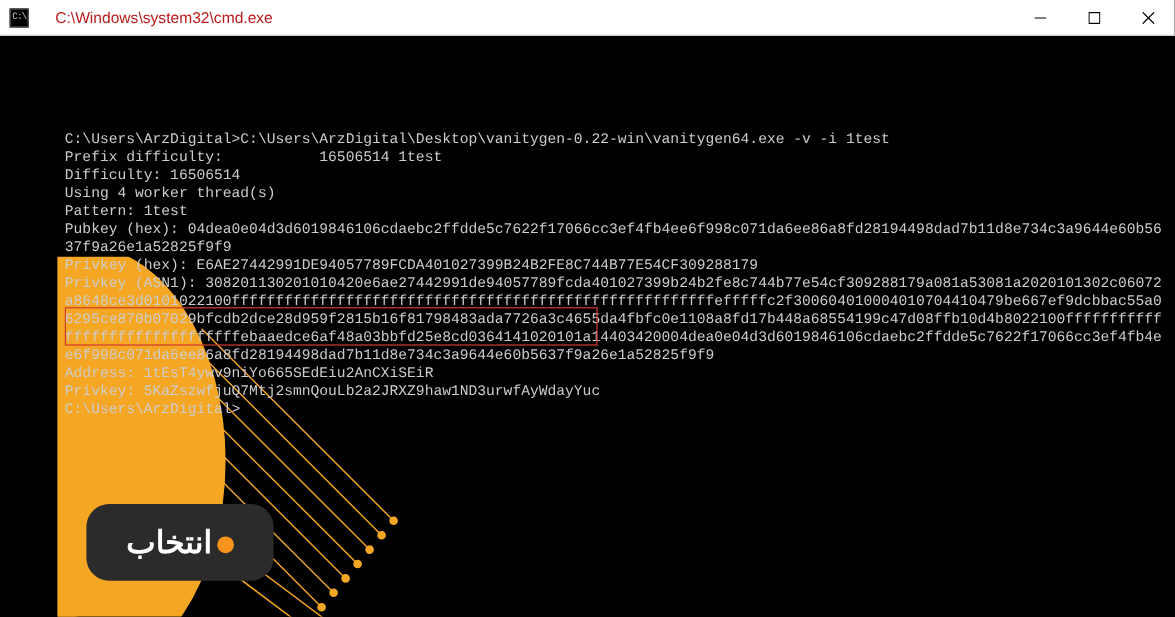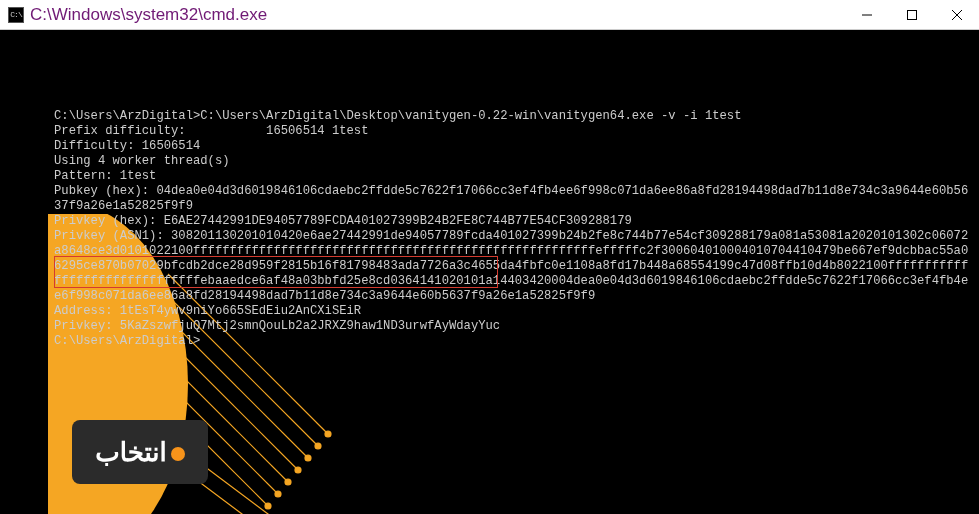--- a/index.html
+++ b/index.html
@@ -27,22 +27,23 @@
     display: flex;
     align-items: center;
     justify-content: center;
     font-size: 8px;
     color: #ccc;
     letter-spacing: -1px;
   }
   .titlebar-title {
     flex: 1;
     font-family: 'Segoe UI', Tahoma, sans-serif;
-    font-size: 17px;
-    color: #701a75;
+    font-size: 13px;
+    color: #b91c1c;
+    margin-left: 16px;
   }
   .titlebar-buttons {
     display: flex;
     height: 100%;
   }
   .titlebar-btn {
     width: 45px;
     height: 100%;
     display: flex;
     align-items: center;
@@ -80,24 +81,24 @@
     left: -40px;
     width: 340px;
     height: 360px;
     z-index: 1;
     pointer-events: none;
   }
   .watermark-badge {
     position: absolute;
     bottom: 30px;
     left: 24px;
-    width: 136px;
+    width: 156px;
     height: 64px;
     background: #2b2b2b;
-    border-radius: 8px;
+    border-radius: 19px;
     z-index: 4;
     display: flex;
     align-items: center;
     justify-content: center;
     pointer-events: none;
   }
   .watermark-badge span {
     color: #fff;
     font-family: Tahoma, sans-serif;
     font-size: 26px;

